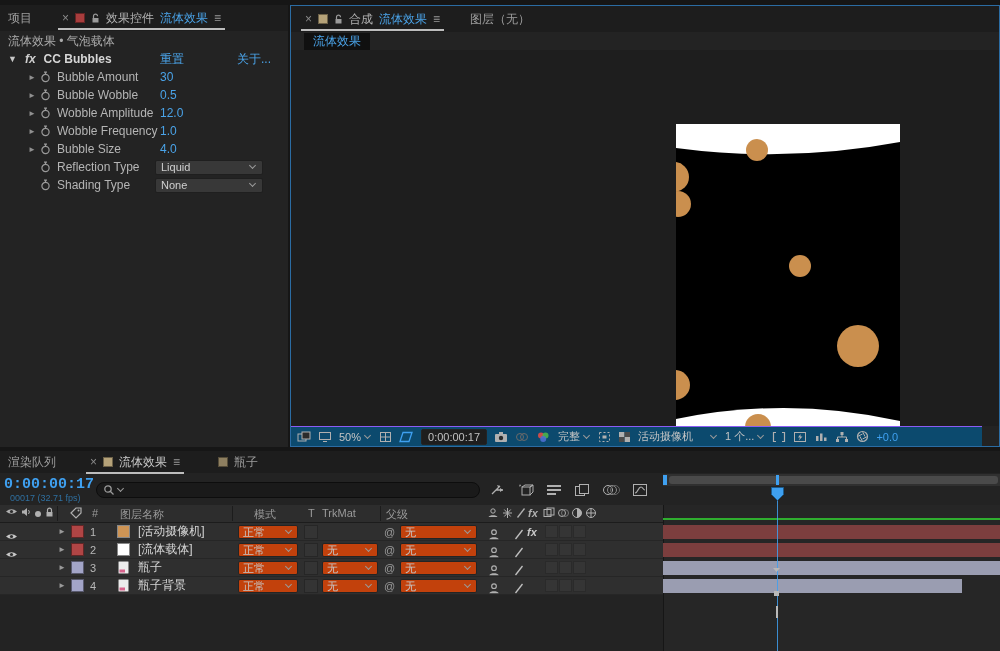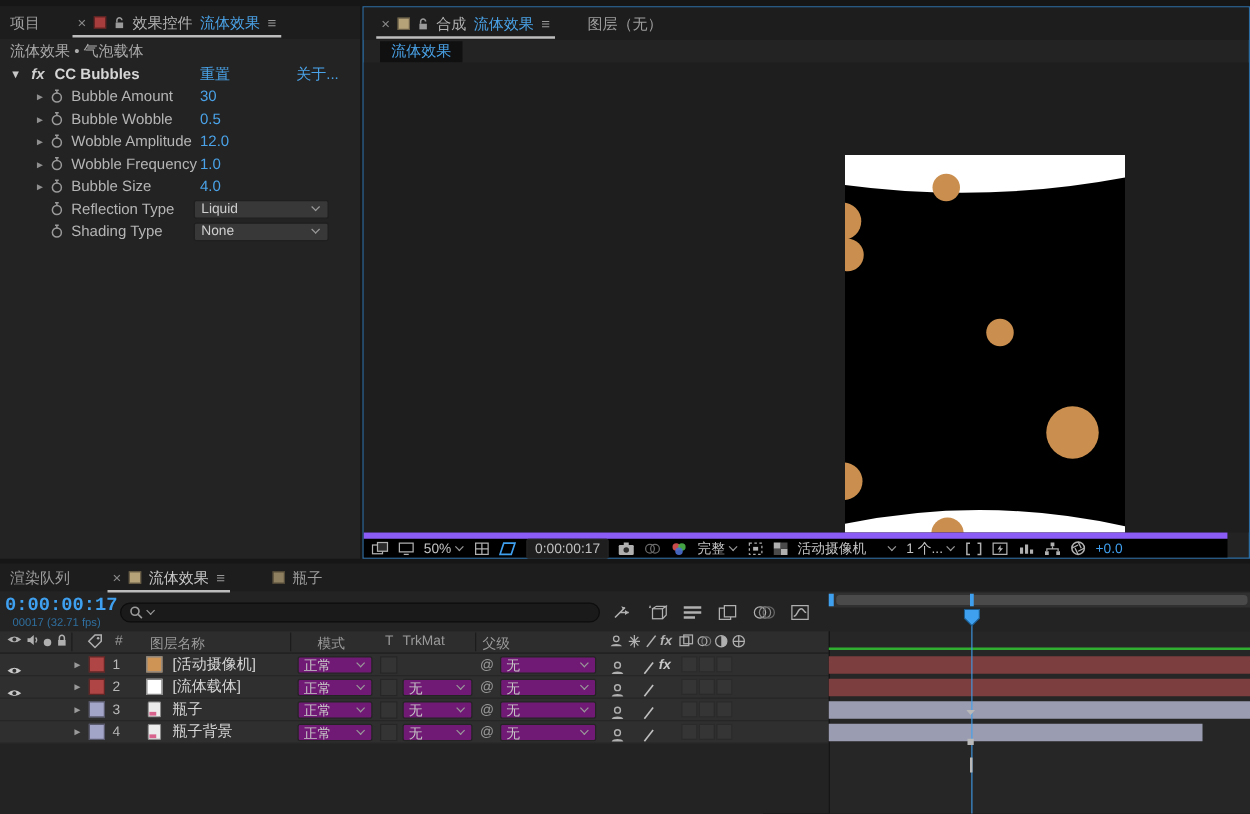--- a/index.html
+++ b/index.html
@@ -42,21 +42,21 @@
   
   #comp-panel{left:290px;top:5px;width:710px;height:442px;border:1px solid #2b6ca3}
   #comp-panel .tabbar{height:26px}
   .layer-tab-label{font-size:12px;color:#9e9e9e;margin-left:22px}
   .compname-tab{position:absolute;left:13px;top:27px;height:17px;padding:0 9px;background:#101010;color:var(--accent-blue);font-size:12px;display:flex;align-items:center}
   #viewer{position:absolute;left:0;top:44px;right:0;bottom:20px;background:#1e1e1e}
   #comp-canvas{position:absolute;left:385px;top:74px;width:224px;height:313px;background:#000;overflow:hidden}
   #comp-canvas svg.band{position:absolute;left:0}
   .bubble{position:absolute;border-radius:50%}
   
-  #comp-toolbar{position:absolute;left:0;right:17px;bottom:0;height:20px;background:#000000;border-top:5px solid #8b5cf6;display:flex;align-items:center;font-size:11px;color:#c4c4c4;gap:7px;padding:0 6px}
+  #comp-toolbar{position:absolute;left:0;right:17px;bottom:0;height:20px;background:#0c4a6e;border-top:1px solid #8b5cf6;display:flex;align-items:center;font-size:11px;color:#c4c4c4;gap:7px;padding:0 6px}
   #comp-toolbar .grp{display:flex;align-items:center;gap:3px}
   #comp-toolbar .well{background:#1e1e1e;border-radius:2px;padding:1px 6px;color:#c0c0c0}
   #comp-toolbar .blue{color:var(--timecode-blue)}
   
   #timeline-panel{left:0;top:451px;width:1000px;height:200px}
   #timeline-panel .tabbar{height:22px}
   #tl-tc{position:absolute;left:4px;top:25px;font-family:"Liberation Mono","DejaVu Sans Mono",monospace;font-weight:bold;font-size:15px;color:var(--timecode-blue)}
   #tl-frame{position:absolute;left:10px;top:42px;font-size:9px;color:#2f6f9f}
   #tl-search{position:absolute;left:96px;top:31px;width:384px;height:16px;background:#1a1a1a;border:1px solid #0d0d0d;border-radius:8px;display:flex;align-items:center;padding:0 6px;gap:2px}
   #tl-minibar{position:absolute;left:490px;top:30px;height:18px;display:flex;align-items:center;gap:12px}
@@ -65,21 +65,21 @@
   #tl-header .h{position:absolute;top:2px}
   .vdiv{position:absolute;top:1px;bottom:1px;width:1px;background:#1c1c1c}
   
   .lrow{position:absolute;left:0;width:663px;height:18px;background:#2f2f2f;border-bottom:1px solid #262626;font-size:12px;color:#d6d6d6}
   .lrow .cell{position:absolute;top:0;height:17px;display:flex;align-items:center}
   .lrow .exp{left:58px;color:#9a9a9a;font-size:8px}
   .lrow .lbl{left:71px;top:2px;width:13px;height:13px;border:1px solid rgba(0,0,0,.45)}
   .lrow .num{left:90px;color:#b8b8b8;font-size:11px}
   .lrow .swatch{left:117px;top:2px;width:13px;height:13px;border:1px solid #888}
   .lrow .nm{left:138px}
-  .well{background:#701a75;border:1px solid #242424;border-radius:2px;display:flex;align-items:center;justify-content:space-between;padding:0 4px;font-size:11px;color:#c6c6c6}
+  .well{background:#c2410c;border:1px solid #242424;border-radius:2px;display:flex;align-items:center;justify-content:space-between;padding:0 4px;font-size:11px;color:#c6c6c6}
   .lrow .mode{left:238px;top:2px;width:60px;height:14px}
   .lrow .tbox{left:304px;top:2px;width:14px;height:14px;background:#343434;border:1px solid #262626}
   .lrow .tm{left:322px;top:2px;width:56px;height:14px}
   .lrow .pick{left:384px;color:#9a9a9a;font-size:11px}
   .lrow .par{left:400px;top:2px;width:77px;height:14px}
   .lrow .swc{left:487px;top:0;height:17px;width:14px;justify-content:center}
   .lrow .box3{position:absolute;top:2px;width:13px;height:13px;background:#353535;border:1px solid #2a2a2a}
   
   #tl-tracks{position:absolute;left:663px;top:54px;right:0;bottom:0;background:#262626;border-left:1px solid #161616}
   #tl-workarea{position:absolute;left:663px;top:23px;right:0;height:12px;background:#303030}

